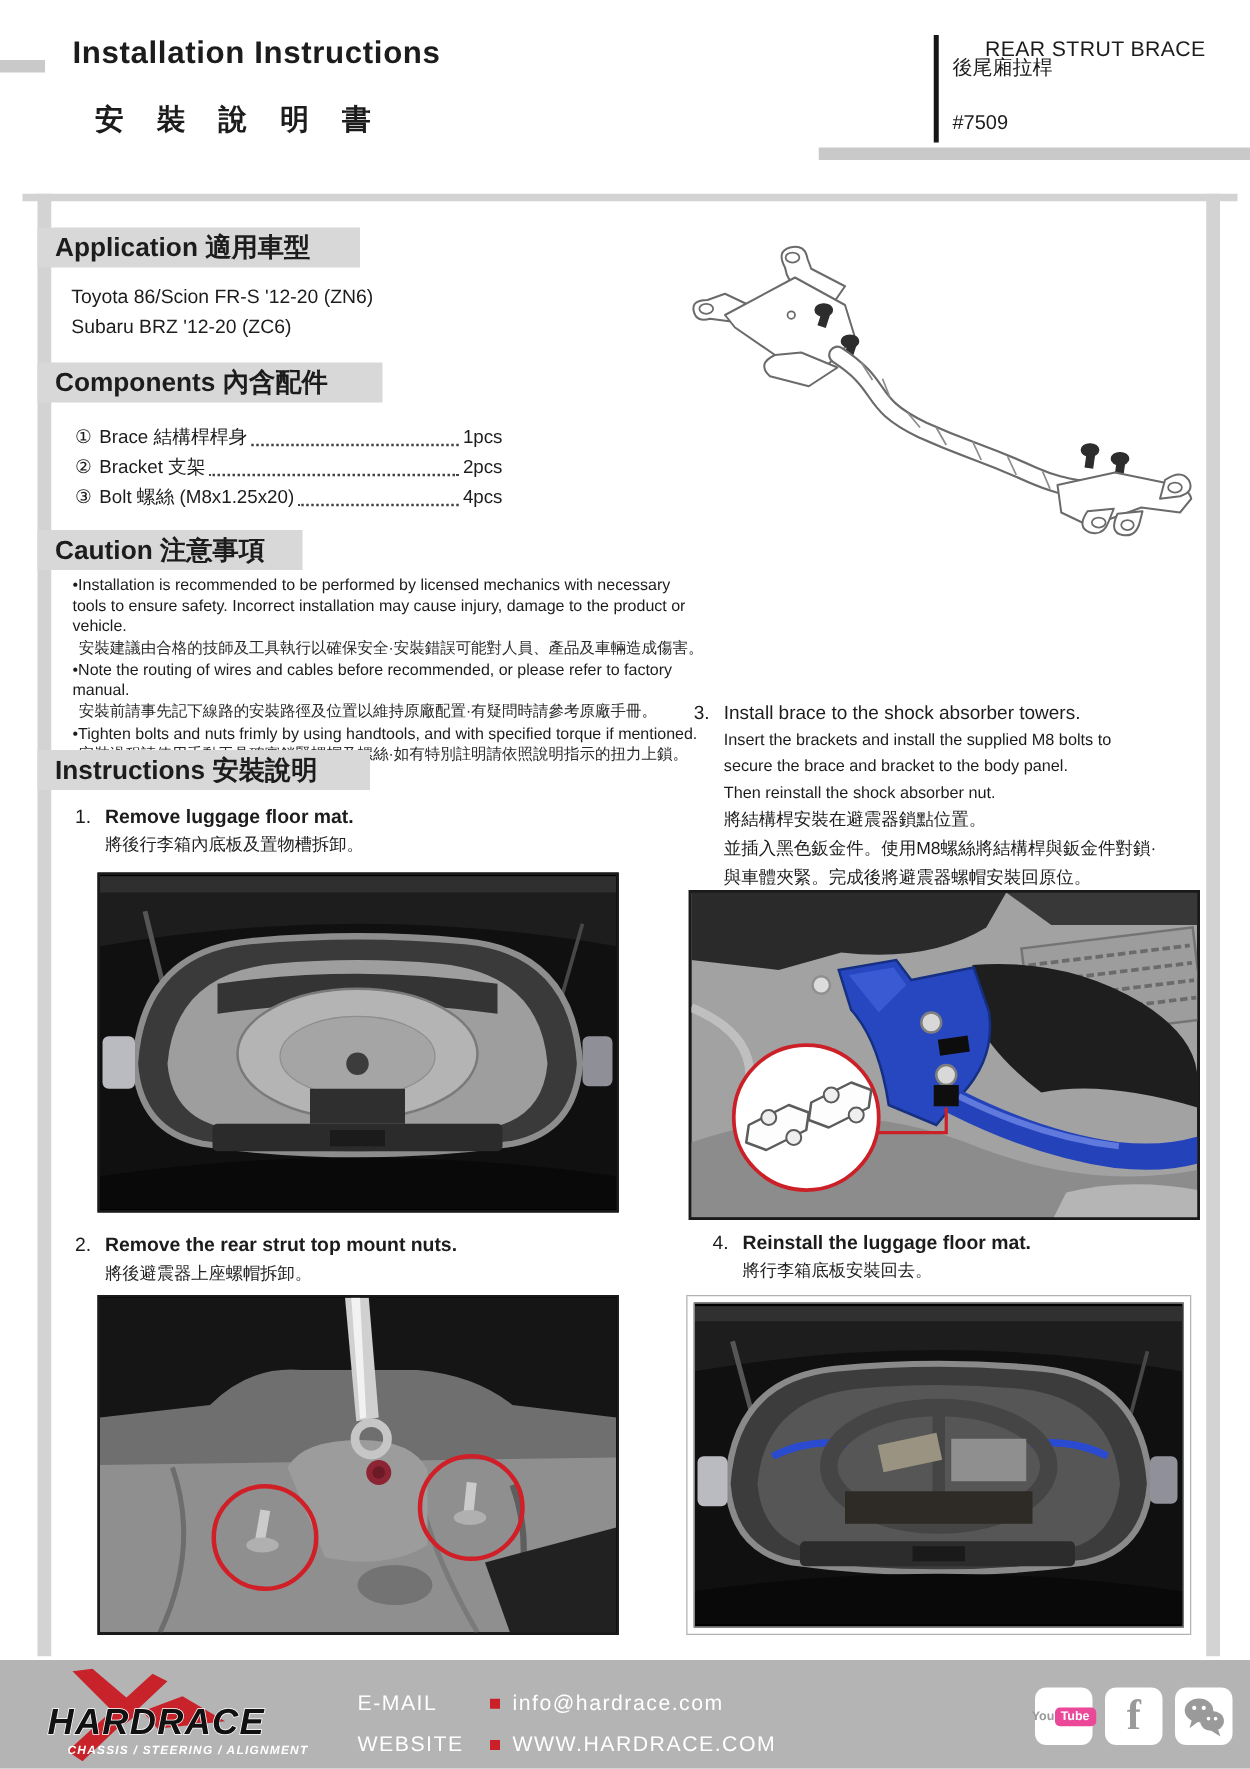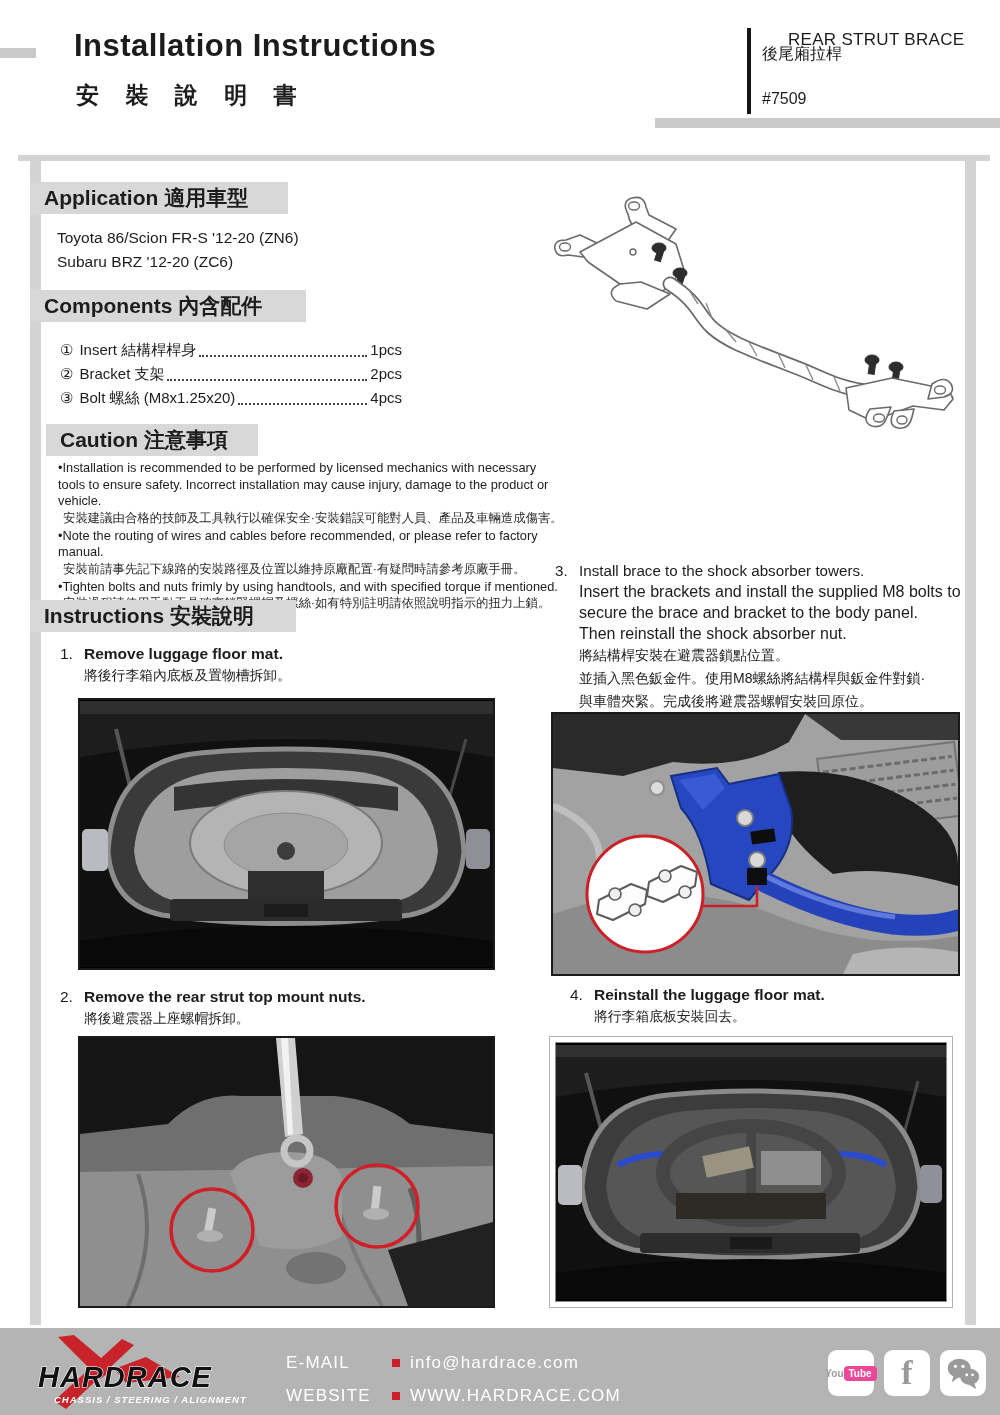--- a/index.html
+++ b/index.html
@@ -1,40 +1,40 @@
 <!DOCTYPE html>
 <html><head>
 <meta charset="utf-8">
 <style>
   html,body{margin:0;padding:0;}
   body{width:1000px;height:1415px;position:relative;background:#ffffff;
        font-family:"Liberation Sans",sans-serif;color:#1c1c1c;overflow:hidden;}
   .abs{position:absolute;}
 
   
-  .title-en{left:74px;top:28px;font-size:31px;font-weight:bold;letter-spacing:.5px;}
+  .title-en{left:58px;top:28px;font-size:25px;font-weight:bold;letter-spacing:.5px;}
   .title-zh{left:76px;top:80px;font-size:23px;font-weight:bold;letter-spacing:10px;}
   .hdr-dash{left:0;top:48px;width:36px;height:10px;background:#c9c9c9;}
   .hdr-vbar{left:747px;top:28px;width:4px;height:86px;background:#161616;}
   .prod-name{left:788px;top:30px;font-size:17px;letter-spacing:.3px;}
   .prod-zh{left:762px;top:44px;font-size:16px;}
   .prod-code{left:762px;top:90px;font-size:16px;}
   .hdr-bar{left:655px;top:118px;width:345px;height:10px;background:#c9c9c9;}
 
   
   .frame-top{left:18px;top:155px;width:972px;height:6px;background:#d3d3d3;}
   .frame-left{left:30px;top:155px;width:11px;height:1170px;background:#d3d3d3;}
   .frame-right{left:965px;top:155px;width:11px;height:1170px;background:#d3d3d3;}
 
   
   .banner{background:#d8d8d8;font-weight:bold;font-size:21px;
           display:flex;align-items:center;padding-left:14px;box-sizing:border-box;}
   .b-app{left:30px;top:182px;width:258px;height:32px;}
   .b-com{left:30px;top:290px;width:276px;height:32px;}
-  .b-cau{left:30px;top:424px;width:212px;height:32px;margin-left:16px;}
+  .b-cau{left:30px;top:424px;width:212px;height:32px;}
   .b-ins{left:30px;top:600px;width:266px;height:32px;}
 
   .vehicles{left:57px;top:226px;font-size:15.5px;line-height:24px;}
 
   .comp-list{left:60px;top:338px;width:342px;font-size:15px;}
   .comp-row{display:flex;align-items:flex-end;line-height:24px;}
   .comp-num{margin-right:6px;}
   .comp-leader{flex:1;border-bottom:2px dotted #444;margin:0 3px 5px 3px;}
 
   .cau-list{left:58px;top:460px;width:506px;}
@@ -43,21 +43,21 @@
 
   .step-head{display:flex;font-size:15.5px;}
   .step-num{width:24px;flex:none;}
   .step-en{font-weight:bold;}
   .step-zh{font-size:13.8px;margin:4px 0 0 24px;color:#222;}
   .s1{left:60px;top:645px;width:420px;}
   .s2{left:60px;top:988px;width:430px;}
   .s4{left:570px;top:986px;width:400px;}
 
   .s3{left:555px;top:560px;width:414px;}
-  .s3 .en-line{font-size:16px;line-height:21px;margin-left:24px;}
+  .s3 .en-line{font-size:13px;line-height:21px;margin-left:24px;}
   .s3 .en-first{display:flex;font-size:15.2px;line-height:21px;}
   .s3 .zh-line{font-size:14px;line-height:23px;margin-left:24px;}
 
   
   .photo{border:2px solid #1a1a1a;overflow:hidden;background:#000;}
   .p1{left:78px;top:698px;width:413px;height:268px;}
   .p3{left:551px;top:712px;width:405px;height:260px;}
   .p2{left:78px;top:1036px;width:413px;height:268px;}
   .p4wrap{left:549px;top:1036px;width:404px;height:272px;border:1px solid #b2b2b2;
           background:#fff;padding:5px;box-sizing:border-box;}
@@ -158,21 +158,21 @@
 <div class="abs banner b-app">Application 適用車型</div>
 <div class="abs vehicles">
   <div>Toyota 86/Scion FR-S '12-20 (ZN6)</div>
   <div>Subaru BRZ '12-20 (ZC6)</div>
 </div>
 
 <div class="abs banner b-com">Components 內含配件</div>
 <div class="abs comp-list">
   <div class="comp-row">
     <span class="comp-num">①</span>
-    <span>Insert 結構桿桿身</span>
+    <span>Brace 結構桿桿身</span>
     <span class="comp-leader"></span>
     <span>1pcs</span>
   </div>
   <div class="comp-row">
     <span class="comp-num">②</span>
     <span>Bracket 支架</span>
     <span class="comp-leader"></span>
     <span>2pcs</span>
   </div>
   <div class="comp-row">

